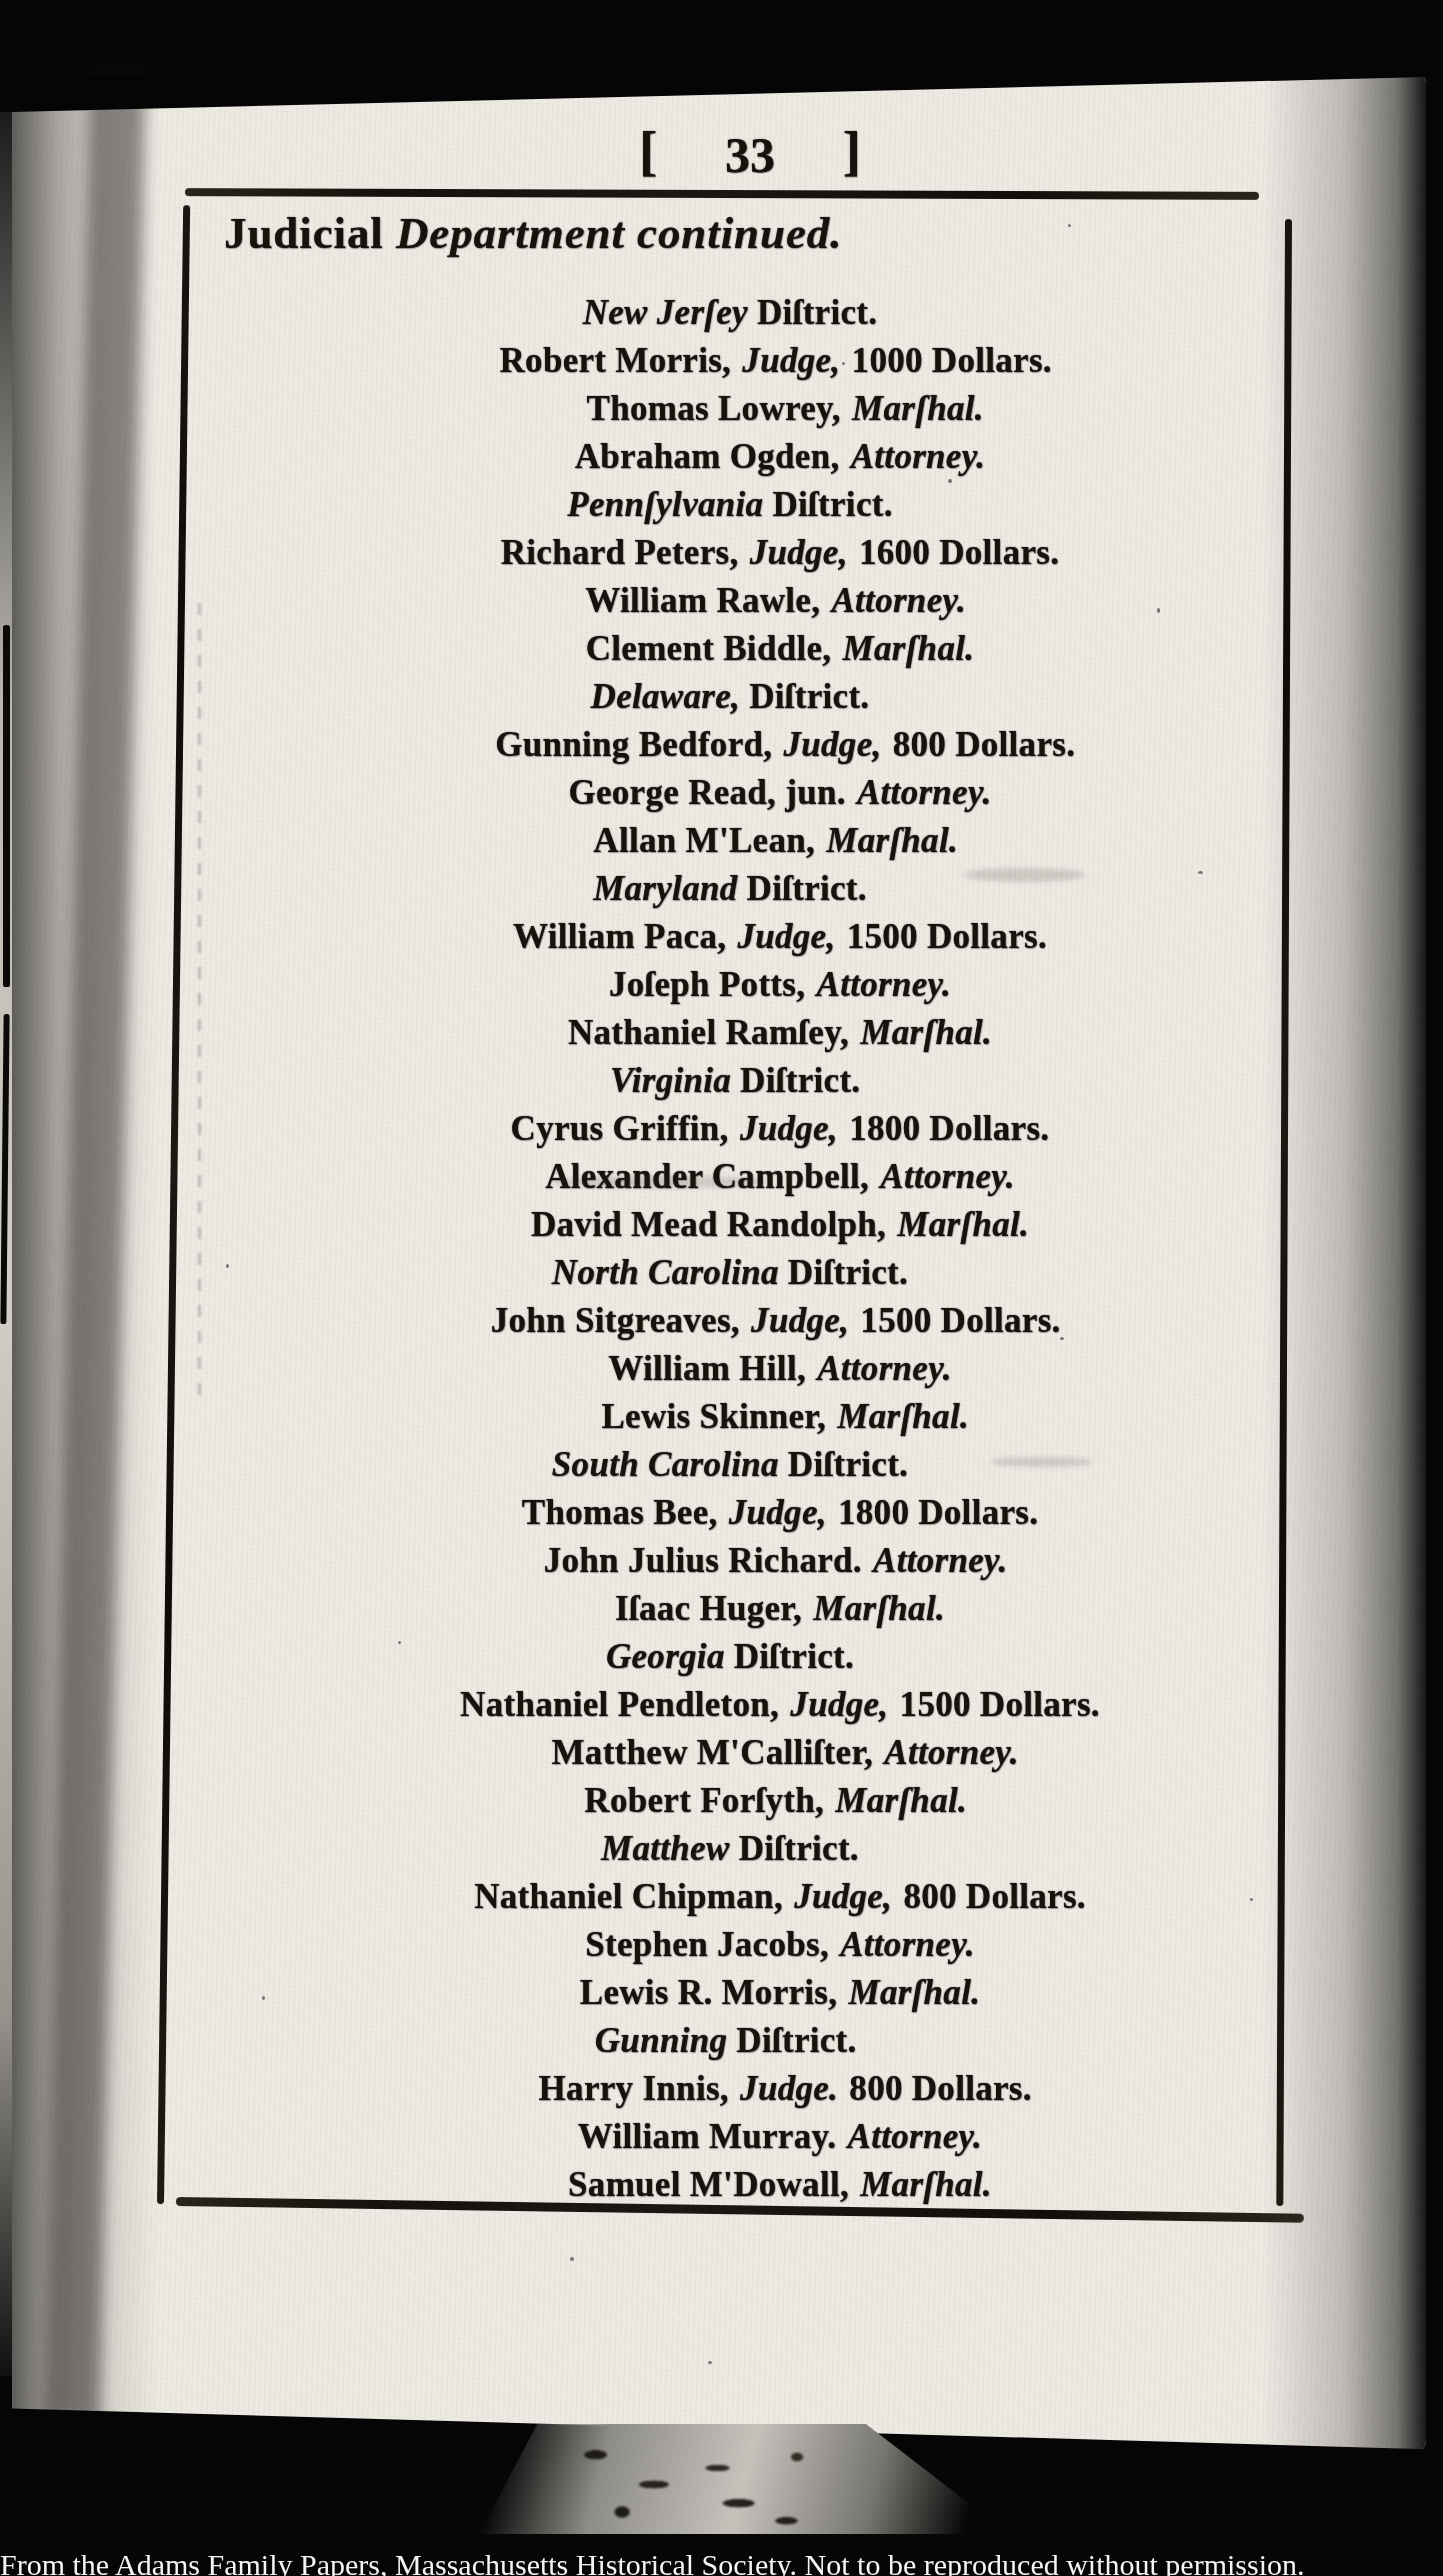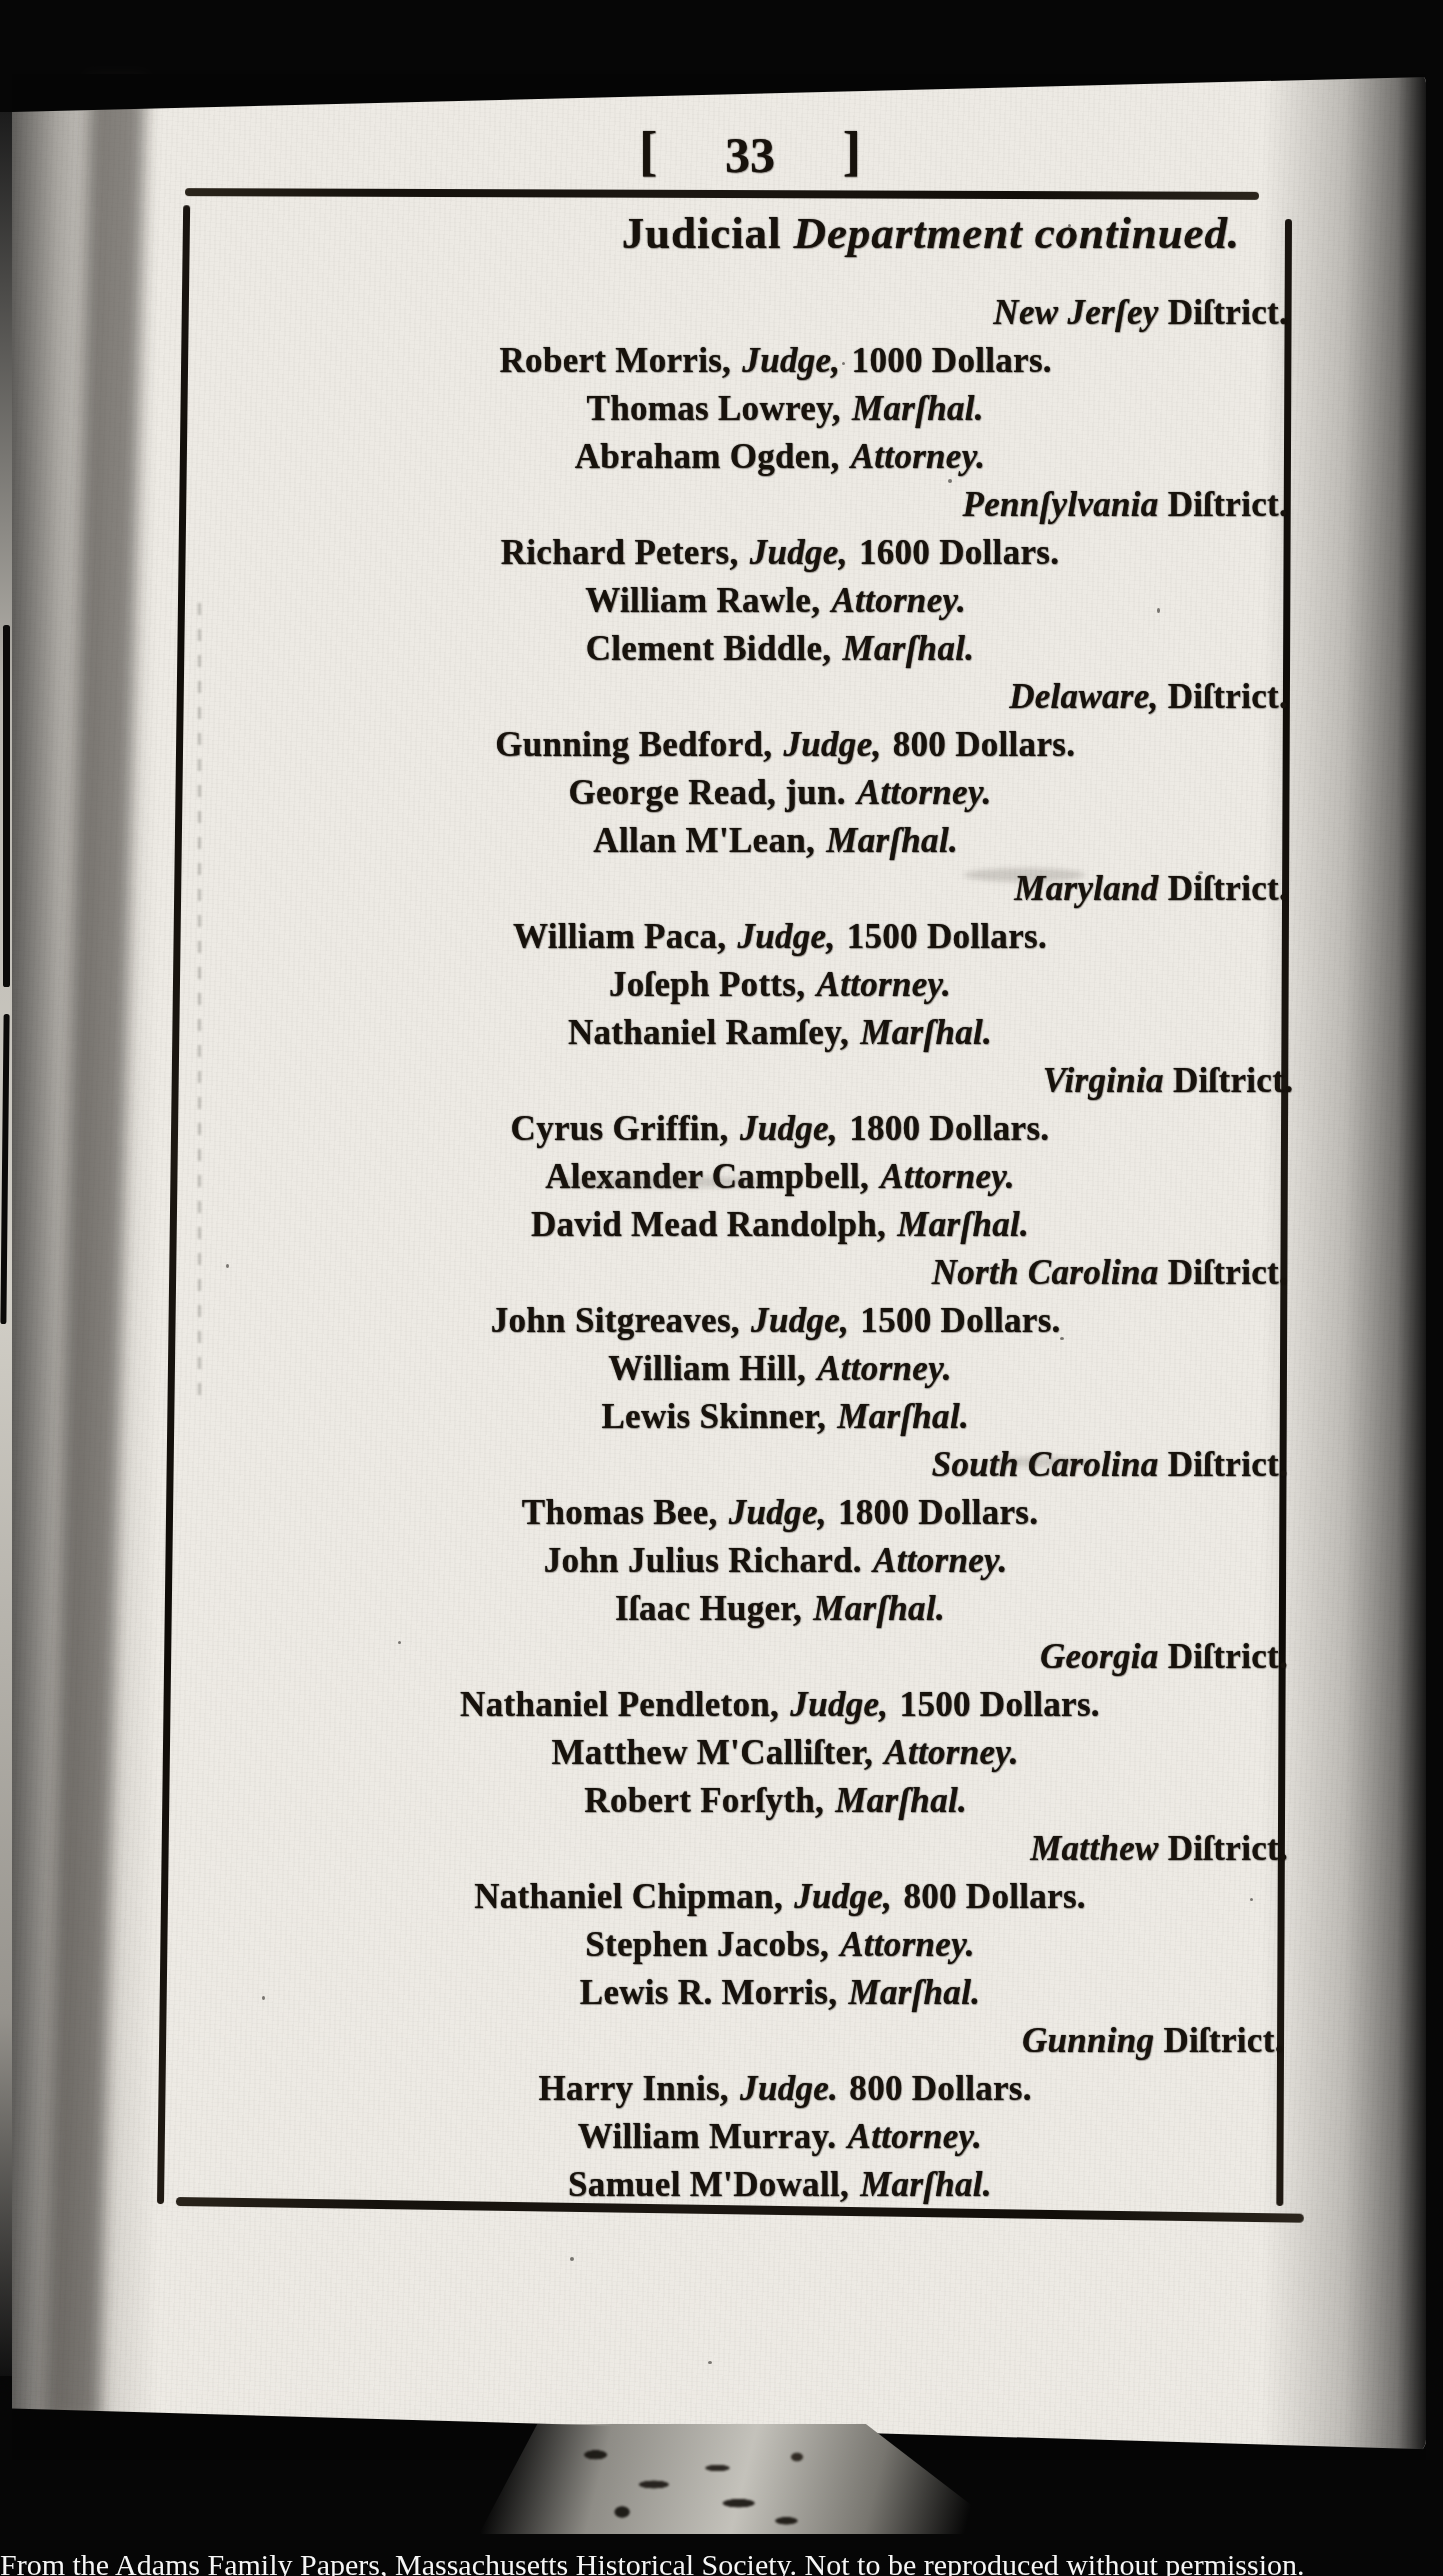--- a/index.html
+++ b/index.html
@@ -40,27 +40,27 @@
         background:linear-gradient(#1a1510,#0f0c08 22%,#1d1812 47%,#0e0b07 71%,#201a13);}
   .border-left{left:157px;top:205px;height:1999px;transform:rotate(.75deg);transform-origin:bottom left;}
   .border-right{left:1285px;top:219px;height:1987px;transform:rotate(.25deg);transform-origin:top left;}
 
   
   .ink{color:#17120c;font-weight:bold;
        text-shadow:0 0 1.3px rgba(23,18,12,.8), 0.7px 0.9px 1px rgba(23,18,12,.3);}
   .pageno{position:absolute;left:639px;top:126px;width:222px;display:flex;
           justify-content:space-between;align-items:flex-start;font-size:50px;filter:blur(0.4px);}
   .pageno .bracket{font-size:55px;line-height:50px;}
-  .title{position:absolute;left:224px;top:207px;width:1016px;text-align:right;
+  .title{position:absolute;left:224px;top:207px;width:1016px;text-align:left;
          font-size:45px;letter-spacing:0.9px;filter:blur(0.4px);white-space:nowrap;}
   .it{font-style:italic;}
   .list{position:absolute;left:172px;top:289px;width:1116px;font-size:35px;
         letter-spacing:0.3px;filter:blur(0.4px);}
   .line{height:48px;line-height:48px;white-space:nowrap;text-align:center;}
-  .line.head{text-align:right;}
+  .line.head{text-align:center;}
   .line.entry{padding-left:100px;}
   .line .role,.line .sal{margin-left:11.2px;}
   .list .line:nth-child(5n+2){transform:translateX(-4.3px);}
   .list .line:nth-child(7n+3){transform:translateX(5.2px);}
 
   
   .speck{position:absolute;border-radius:50%;background:rgba(25,22,18,.55);}
   .smudge{position:absolute;background:rgba(45,38,28,.16);border-radius:50%;filter:blur(2.6px);}
 
   

